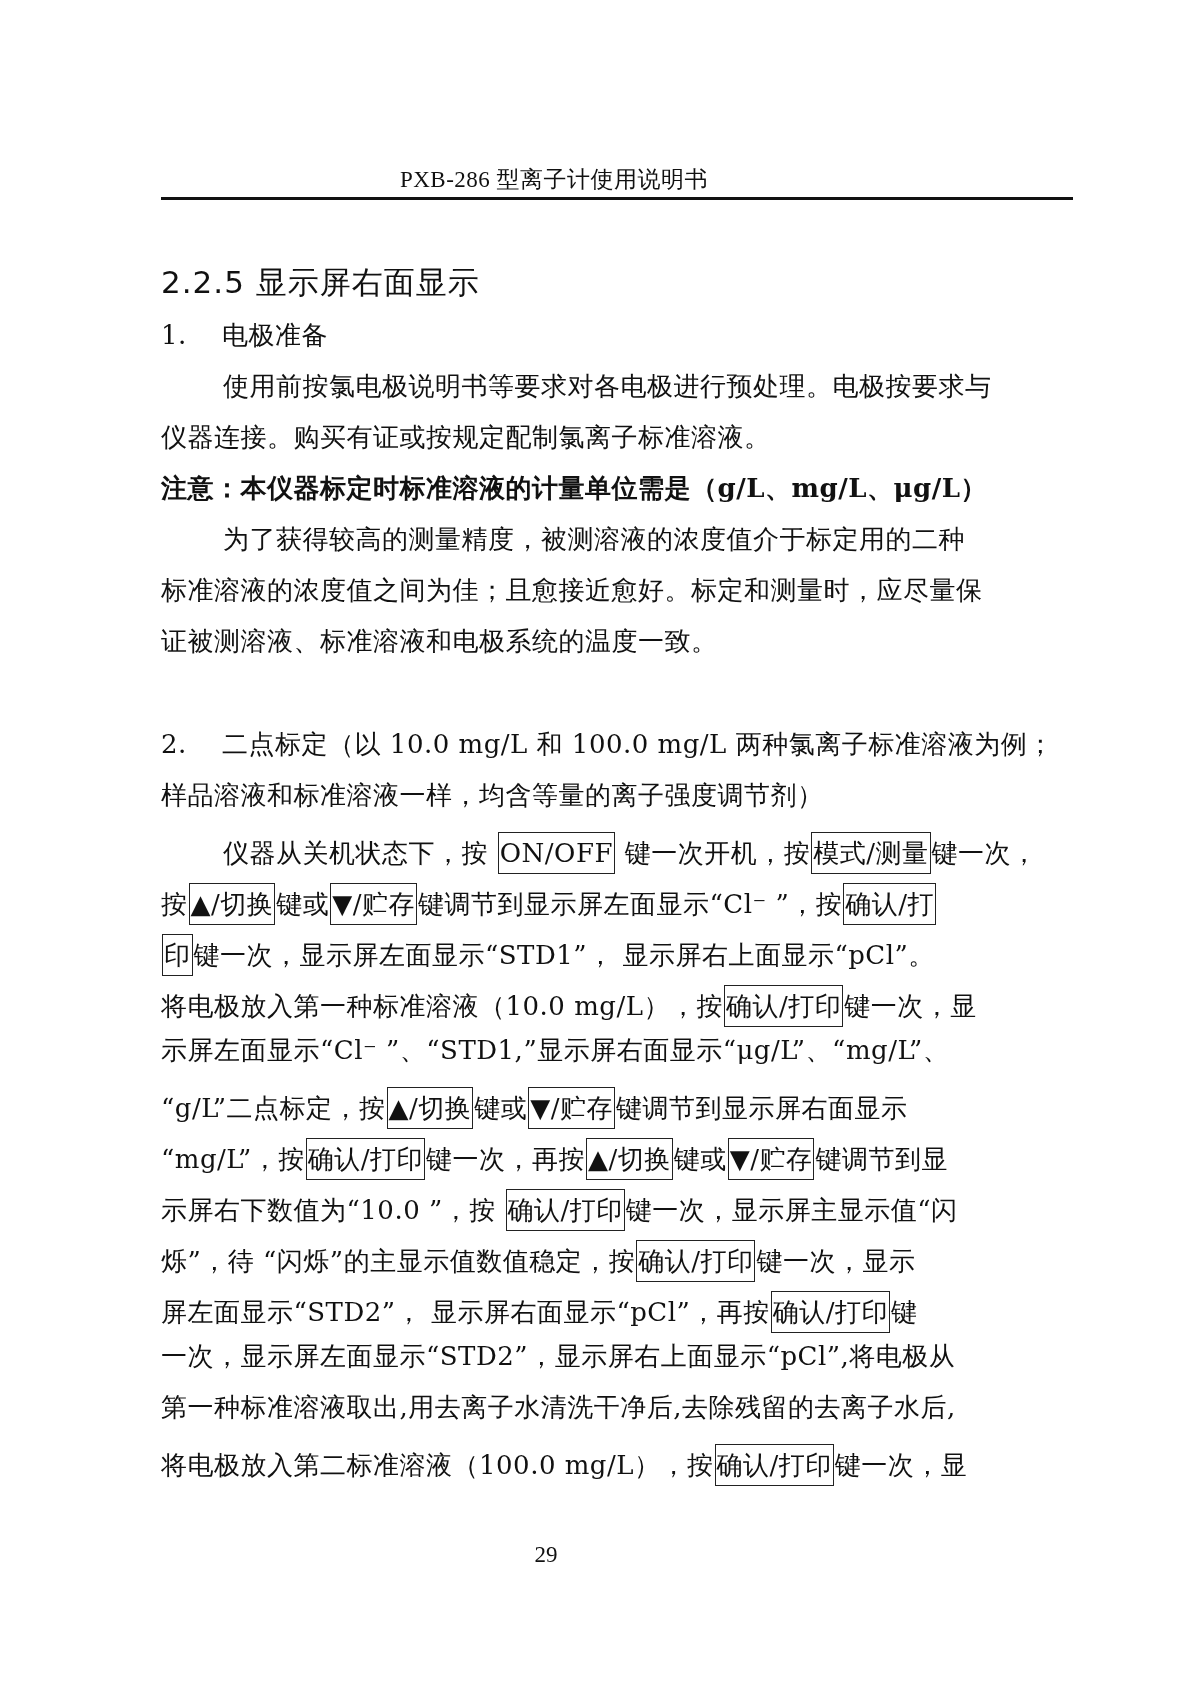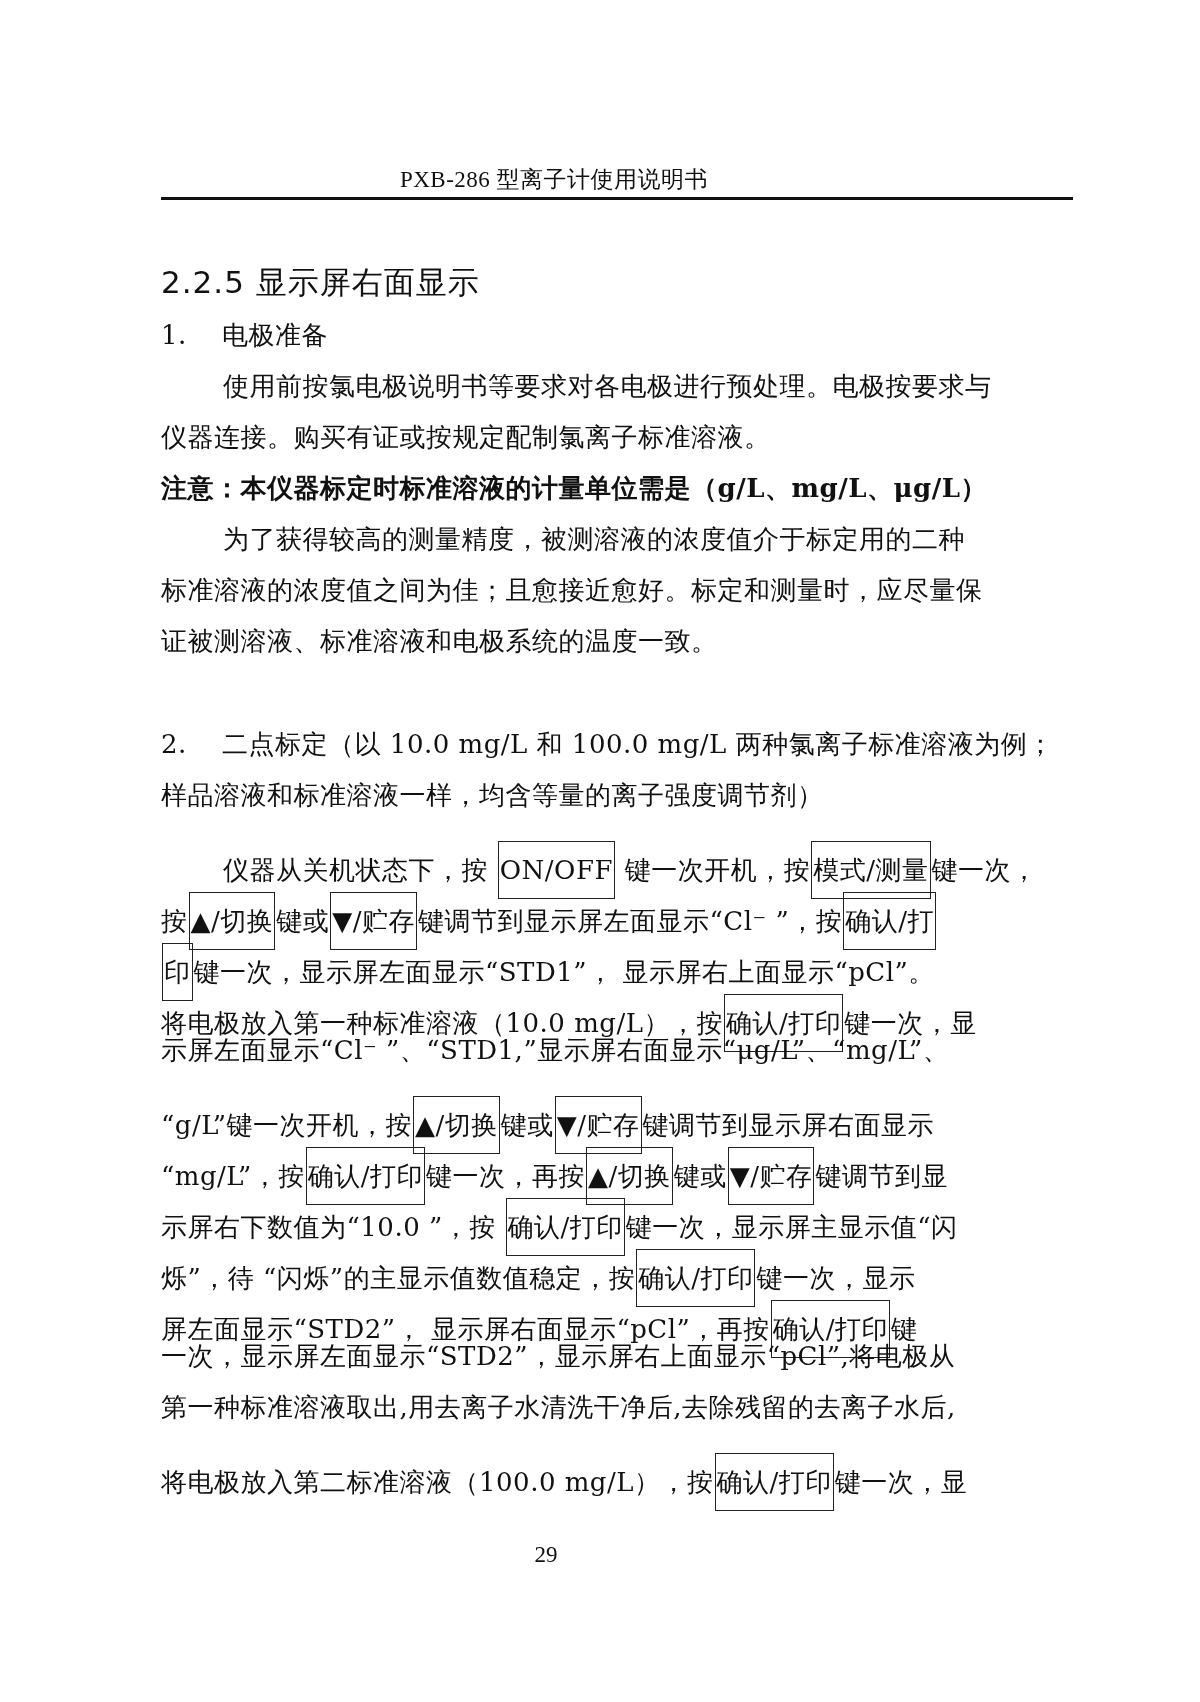--- a/index.html
+++ b/index.html
@@ -8,22 +8,22 @@
   .page { position: absolute; left: 0; top: 0; width: 1200px; height: 1702px; }
   .header-title { position: absolute; top: 164px; left: 0; width: 1108px; text-align: center;
                   font-family: "Liberation Serif", serif; font-size: 23px; letter-spacing: 0.5px; }
   .header-rule { position: absolute; top: 197px; left: 161px; width: 912px; height: 3px; background: #111; }
   .section-title { position: absolute; top: 262px; left: 161px; font-family: "DejaVu Sans", sans-serif;
                    font-size: 31px; font-weight: normal; letter-spacing: 1px; }
   .line { position: absolute; left: 161px; width: 920px; font-size: 26px; white-space: nowrap;
           letter-spacing: 0.5px; line-height: 34px; }
   .line.bold { font-weight: bold; }
   .indent { padding-left: 62px; }
-  .key { display: inline-block; border: 1.5px solid #222; padding: 12px 1px; line-height: 32px;
-         margin: 12px 1px; }
+  .key { display: inline-block; border: 1.5px solid #222; padding: 4px 1px; line-height: 32px;
+         margin: 3px 1px; }
   .page-number { position: absolute; top: 1542px; left: 0; width: 1092px; text-align: center;
                  font-family: "Liberation Serif", serif; font-size: 23px; }
 </style>
 </head>
 <body>
 
 <div class="page">
   <div class="header-title">PXB-286 型离子计使用说明书</div>
   <div class="header-rule"></div>
   <div class="section-title">2.2.5 显示屏右面显示</div>
@@ -35,21 +35,21 @@
       <div class="line indent" style="top: 522px;"><span> 为了获得较高的测量精度，被测溶液的浓度值介于标定用的二种</span></div>
       <div class="line" style="top: 573px;"><span>标准溶液的浓度值之间为佳；且愈接近愈好。标定和测量时，应尽量保</span></div>
       <div class="line" style="top: 624px;"><span>证被测溶液、标准溶液和电极系统的温度一致。</span></div>
       <div class="line" style="top: 727px;"><span>2.　 二点标定（以 10.0 mg/L 和 100.0 mg/L 两种氯离子标准溶液为例；</span></div>
       <div class="line" style="top: 778px;"><span>样品溶液和标准溶液一样，均含等量的离子强度调节剂）</span></div>
       <div class="line indent" style="top: 829px;"><span>仪器从关机状态下，按 </span><span class="key">ON/OFF</span><span> 键一次开机，按</span><span class="key">模式/测量</span><span>键一次，</span></div>
       <div class="line" style="top: 880px;"><span>按</span><span class="key">▲/切换</span><span>键或</span><span class="key">▼/贮存</span><span>键调节到显示屏左面显示“Cl⁻ ”，按</span><span class="key">确认/打</span></div>
       <div class="line" style="top: 931px;"><span class="key">印</span><span>键一次，显示屏左面显示“STD1”，  显示屏右上面显示“pCl”。</span></div>
       <div class="line" style="top: 982px;"><span>将电极放入第一种标准溶液（10.0 mg/L），按</span><span class="key">确认/打印</span><span>键一次，显</span></div>
       <div class="line" style="top: 1033px;"><span>示屏左面显示“Cl⁻ ”、“STD1,”显示屏右面显示“μg/L”、“mg/L”、</span></div>
-      <div class="line" style="top: 1084px;"><span> “g/L”键一次开机，按</span><span class="key">▲/切换</span><span>键或</span><span class="key">▼/贮存</span><span>键调节到显示屏右面显示</span></div>
+      <div class="line" style="top: 1084px;"><span> “g/L”二点标定，按</span><span class="key">▲/切换</span><span>键或</span><span class="key">▼/贮存</span><span>键调节到显示屏右面显示</span></div>
       <div class="line" style="top: 1135px;"><span>“mg/L”，按</span><span class="key">确认/打印</span><span>键一次，再按</span><span class="key">▲/切换</span><span>键或</span><span class="key">▼/贮存</span><span>键调节到显</span></div>
       <div class="line" style="top: 1186px;"><span>示屏右下数值为“10.0 ”，按 </span><span class="key">确认/打印</span><span>键一次，显示屏主显示值“闪</span></div>
       <div class="line" style="top: 1237px;"><span>烁”，待 “闪烁”的主显示值数值稳定，按</span><span class="key"> 确认/打印</span><span>键一次，显示</span></div>
       <div class="line" style="top: 1288px;"><span>屏左面显示“STD2”，  显示屏右面显示“pCl”，再按</span><span class="key"> 确认/打印</span><span>键</span></div>
       <div class="line" style="top: 1339px;"><span>一次，显示屏左面显示“STD2”，显示屏右上面显示“pCl”,将电极从</span></div>
       <div class="line" style="top: 1390px;"><span>第一种标准溶液取出,用去离子水清洗干净后,去除残留的去离子水后,</span></div>
       <div class="line" style="top: 1441px;"><span>将电极放入第二标准溶液（100.0 mg/L），按</span><span class="key"> 确认/打印</span><span>键一次，显</span></div>
     </div>
   <div class="page-number">29</div>
 </div>

